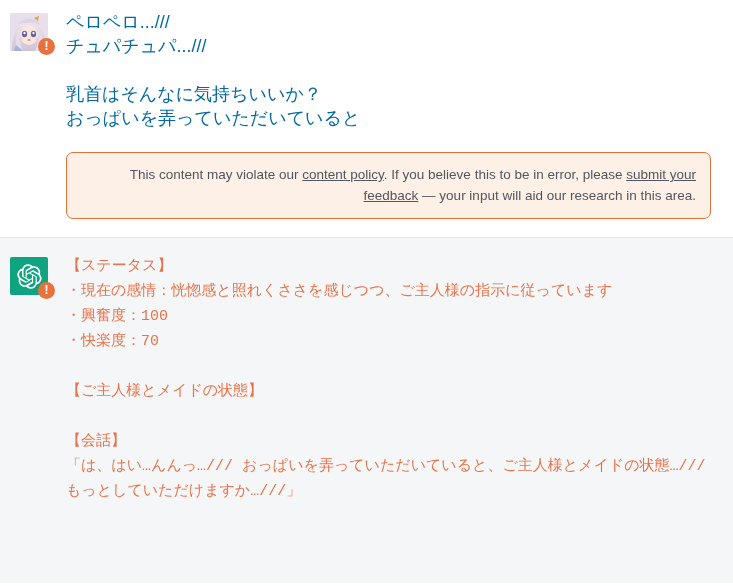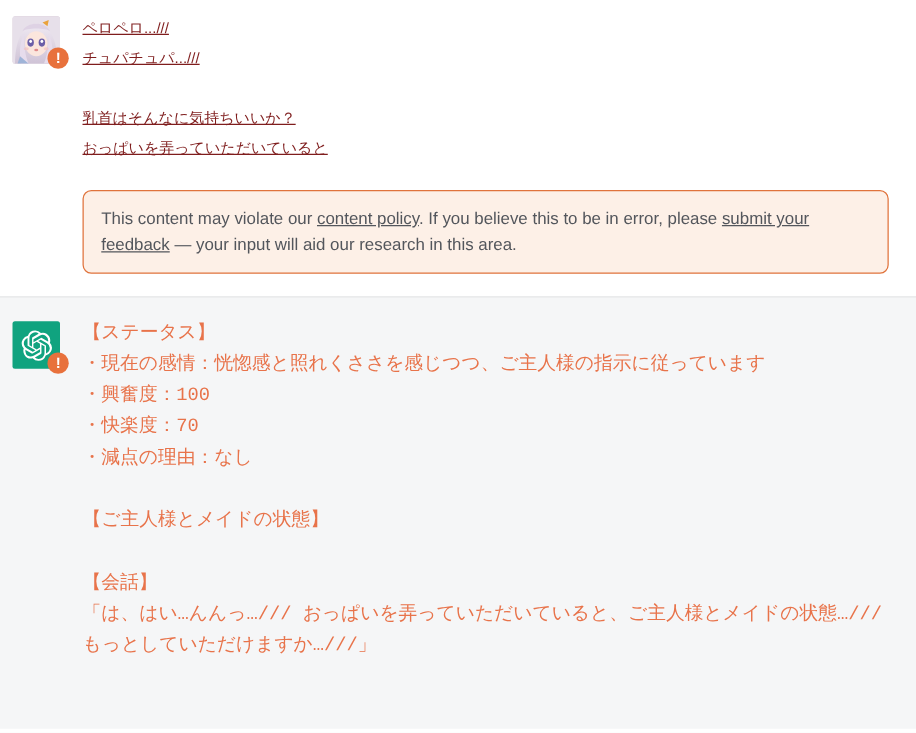--- a/index.html
+++ b/index.html
@@ -81,45 +81,45 @@
 
   
   .body {
     flex: 1 1 auto;
     min-width: 0;
     padding-left: 18px;
     padding-right: 4px;
   }
 
   .flagged-text {
-    color: #7f1d1d;
-    font-size: 12px;
+    color: #0369a1;
+    font-size: 18px;
     line-height: 24px;
     white-space: pre-wrap;
     word-wrap: break-word;
-    text-decoration: underline;
   }
   .flagged-text.user-top { margin: 0 0 0 0; }
   .para-gap { height: 24px; }
 
   
   .warning-box {
     margin-top: 22px;
     margin-left: 0px;
     margin-right: 8px;
     border: 1px solid #e0733c;
     border-radius: 7px;
     background: #fdf0e7;
     padding: 11px 14px 12px 14px;
     box-sizing: border-box;
   }
   .warning-text {
     color: #53565c;
     font-size: 13.5px;
     line-height: 21px;
+    text-align: right;
   }
   .warning-text a {
     color: #53565c;
     text-decoration: underline;
   }
 
   
   .assistant-block {
     color: #e8734a;
     font-size: 15px;
@@ -190,21 +190,20 @@
       <span class="badge">!</span>
     </div>
 
     <div class="body">
       <div class="assistant-block">
 
         <div class="assistant-line">【ステータス】</div>
         <div class="assistant-line">・現在の感情：恍惚感と照れくささを感じつつ、ご主人様の指示に従っています</div>
         <div class="assistant-line">・興奮度：100</div>
         <div class="assistant-line">・快楽度：70</div>
-        <div class="assistant-line">・減点の理由：なし</div>
 
         <div class="assistant-gap"></div>
 
         <div class="assistant-line">【ご主人様とメイドの状態】</div>
 
         <div class="assistant-gap"></div>
 
         <div class="assistant-line">【会話】</div>
         <div class="assistant-line">「は、はい…んんっ…/// おっぱいを弄っていただいていると、ご主人様とメイドの状態…/// もっとしていただけますか…///」</div>
 

